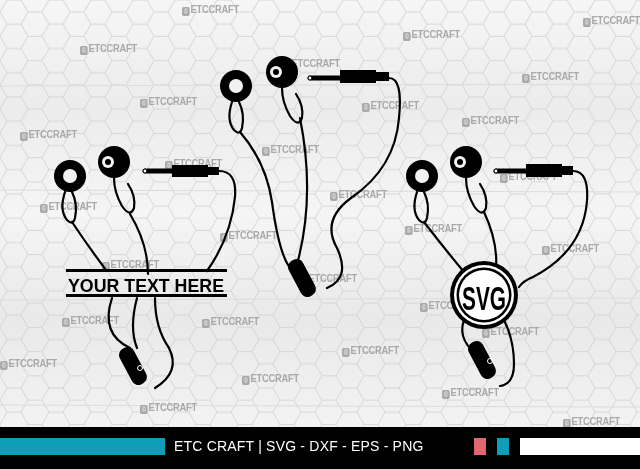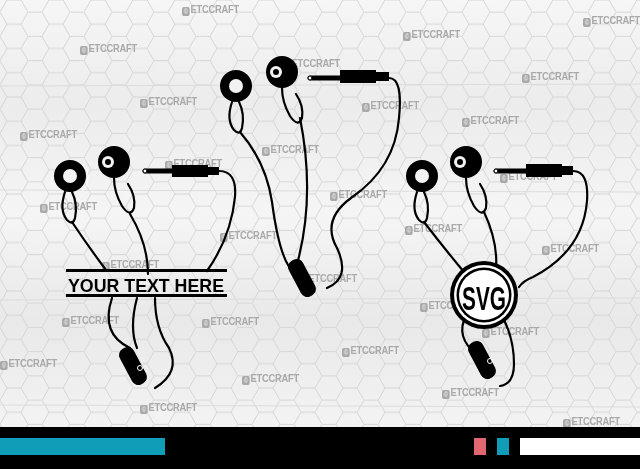--- a/index.html
+++ b/index.html
@@ -173,17 +173,18 @@
       <circle cx="484" cy="295" r="34" fill="#000"></circle>
       <circle cx="484" cy="295" r="30" fill="#fff"></circle>
       <circle cx="484" cy="295" r="27.5" fill="#000"></circle>
       <circle cx="484" cy="295" r="25" fill="#fff"></circle>
     </g>
     <text x="484" y="310" text-anchor="middle" font-family="Liberation Sans, sans-serif" font-weight="bold" font-size="34" fill="#000" textLength="44" lengthAdjust="spacingAndGlyphs">SVG</text>
   </svg>
 
   <div class="footer">
     <div class="teal-bar"></div>
+    <div class="text">ETC CRAFT |  SVG - DXF - EPS - PNG</div>
     <div class="pink-sq"></div>
     <div class="teal-sq"></div>
     <div class="white-bar"></div>
   </div>
 </div>
 
 </body></html>

